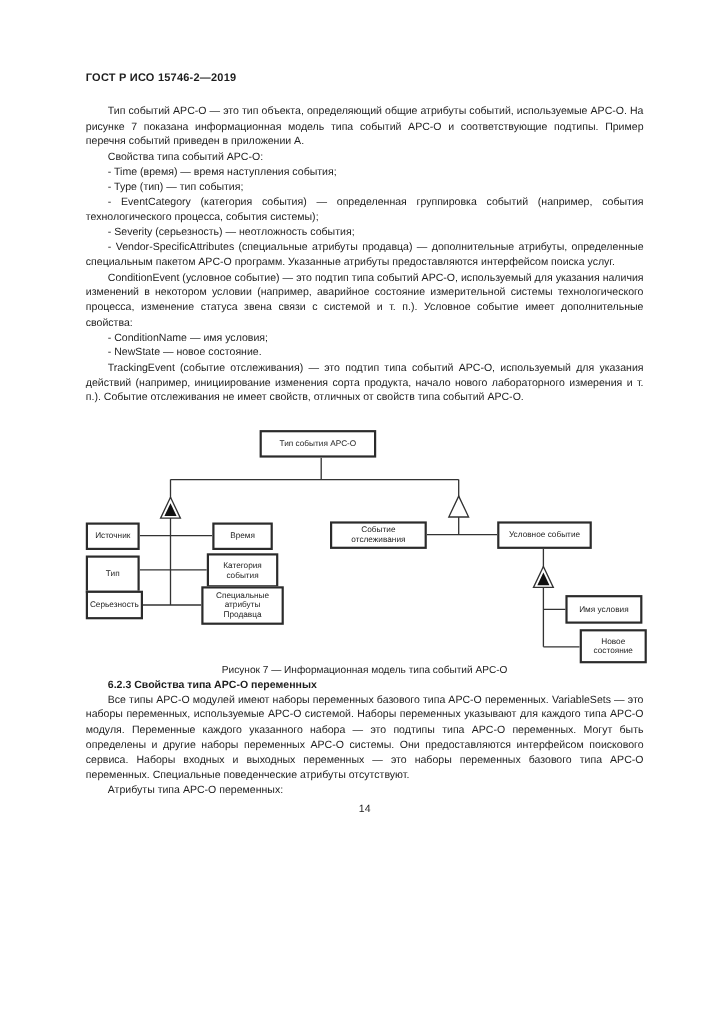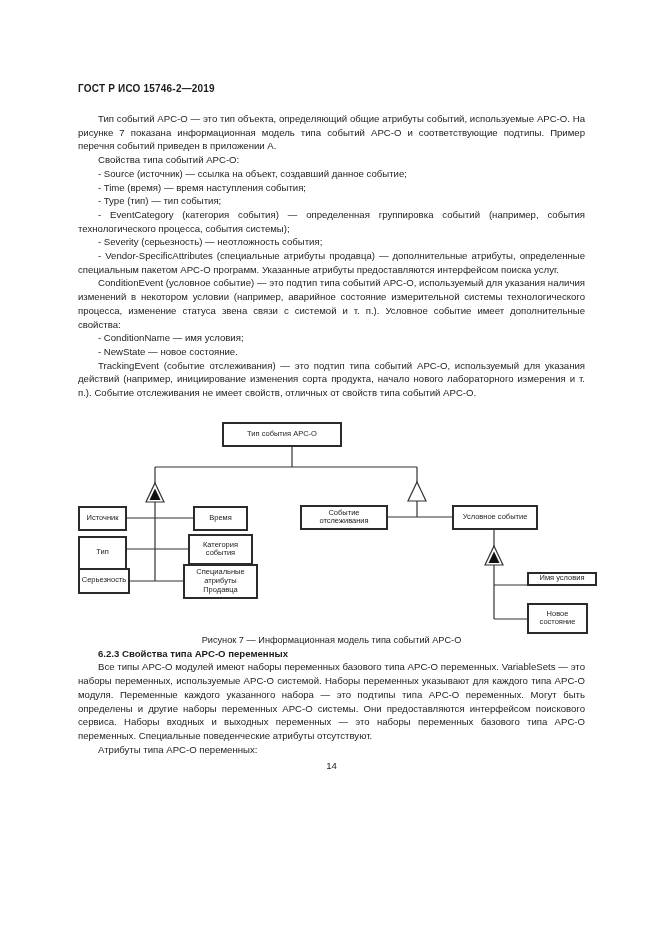--- a/index.html
+++ b/index.html
@@ -7,21 +7,21 @@
     position:relative;
     width:661px; height:935px;
     background:#fff;
     font-family:"Liberation Sans", sans-serif;
     color:#1c1c1c;
     box-sizing:border-box;
     overflow:hidden;
   }
   .content { padding:0 76px 0 78px; }
   .doc-header {
-    margin-top:83px;
+    margin-top:66px;
     font-size:10px; font-weight:bold; letter-spacing:0.2px;
     line-height:12px;
   }
   .body-text { margin-top:17px; }
   .body-text p, .sec p {
     margin:0;
     font-size:9.6px; line-height:13.7px;
     text-align:justify;
     text-indent:20px;
   }
@@ -55,21 +55,20 @@
 <body>
 
 <div class="page">
   <div class="content">
 
     <div class="doc-header">ГОСТ Р ИСО 15746-2—2019</div>
 
     <div class="body-text">
       <p>Тип событий APC-O — это тип объекта, определяющий общие атрибуты событий, используемые APC-O. На рисунке 7 показана информационная модель типа событий APC-O и соответствующие подтипы. Пример перечня событий приведен в приложении А.</p>
       <p>Свойства типа событий APC-O:</p>
-      <p>- Source (источник) — ссылка на объект, создавший данное событие;</p>
       <p>- Time (время) — время наступления события;</p>
       <p>- Type (тип) — тип события;</p>
       <p>- EventCategory (категория события) — определенная группировка событий (например, события технологического процесса, события системы);</p>
       <p>- Severity (серьезность) — неотложность события;</p>
       <p>- Vendor-SpecificAttributes (специальные атрибуты продавца) — дополнительные атрибуты, определенные специальным пакетом APC-O программ. Указанные атрибуты предоставляются интерфейсом поиска услуг.</p>
       <p>ConditionEvent (условное событие) — это подтип типа событий APC-O, используемый для указания наличия изменений в некотором условии (например, аварийное состояние измерительной системы технологического процесса, изменение статуса звена связи с системой и т. п.). Условное событие имеет дополнительные свойства:</p>
       <p>- ConditionName — имя условия;</p>
       <p>- NewState — новое состояние.</p>
       <p>TrackingEvent (событие отслеживания) — это подтип типа событий APC-O, используемый для указания действий (например, инициирование изменения сорта продукта, начало нового лабораторного измерения и т. п.). Событие отслеживания не имеет свойств, отличных от свойств типа событий APC-O.</p>
     </div>
@@ -78,30 +77,30 @@
       <svg class="dlines" width="507" height="212" viewBox="0 0 507 212">
         <g stroke="#333" stroke-width="1.2" fill="none">
           <path d="M214 32 V52 M77 52 H339 M77 52 V69 M77 87 V166 M49 103 H115 M49 134 H110 M52 166 H105 M339 52 V68 M339 86 V102 M310 102 H374 M416 115 V132 M416 150 V204 M416 170 H449 M416 204 H449"></path>
         </g>
         <path d="M77 68 L86 87 L68 87 Z" fill="#ffffff" stroke="#333" stroke-width="1.2"></path>
         <path d="M77 73.5 L82.5 85 L71.5 85 Z" fill="#111111"></path>
         <path d="M339 67 L348 86 L330 86 Z" fill="#ffffff" stroke="#333" stroke-width="1.2"></path>
         <path d="M416 131 L425 150 L407 150 Z" fill="#ffffff" stroke="#333" stroke-width="1.2"></path>
         <path d="M416 136.5 L421.5 148 L410.5 148 Z" fill="#111111"></path>
       </svg>
-      <div class="dbox" style="left:144px;top:7px;width:120px;height:25px">Тип события APC-O</div>
+      <div class="dbox" style="left:158px;top:7px;width:106px;height:25px">Тип события APC-O</div>
       <div class="dbox" style="left:0px;top:91px;width:49px;height:25px">Источник</div>
       <div class="dbox" style="left:0px;top:121px;width:49px;height:34px">Тип</div>
       <div class="dbox" style="left:0px;top:153px;width:52px;height:26px">Серьезность</div>
       <div class="dbox" style="left:115px;top:91px;width:55px;height:25px">Время</div>
       <div class="dbox" style="left:110px;top:119px;width:65px;height:31px">Категория события</div>
       <div class="dbox" style="left:105px;top:149px;width:75px;height:35px">Специальные атрибуты Продавца</div>
       <div class="dbox" style="left:222px;top:90px;width:88px;height:25px">Событие отслеживания</div>
       <div class="dbox" style="left:374px;top:90px;width:86px;height:25px">Условное событие</div>
-      <div class="dbox" style="left:449px;top:157px;width:70px;height:14px">Имя условия</div>
+      <div class="dbox" style="left:436px;top:157px;width:70px;height:26px">Имя условия</div>
       <div class="dbox" style="left:449px;top:188px;width:61px;height:31px">Новое состояние</div>
     </div>
 
     <p class="caption">Рисунок 7 — Информационная модель типа событий APC-O</p>
 
     <div class="sec">
       <p class="sec-heading">6.2.3 Свойства типа APC-O переменных</p>
       <p>Все типы APC-O модулей имеют наборы переменных базового типа APC-O переменных. VariableSets — это наборы переменных, используемые APC-O системой. Наборы переменных указывают для каждого типа APC-O модуля. Переменные каждого указанного набора — это подтипы типа APC-O переменных. Могут быть определены и другие наборы переменных APC-O системы. Они предоставляются интерфейсом поискового сервиса. Наборы входных и выходных переменных — это наборы переменных базового типа APC-O переменных. Специальные поведенческие атрибуты отсутствуют.</p>
       <p>Атрибуты типа APC-O переменных:</p>
     </div>

